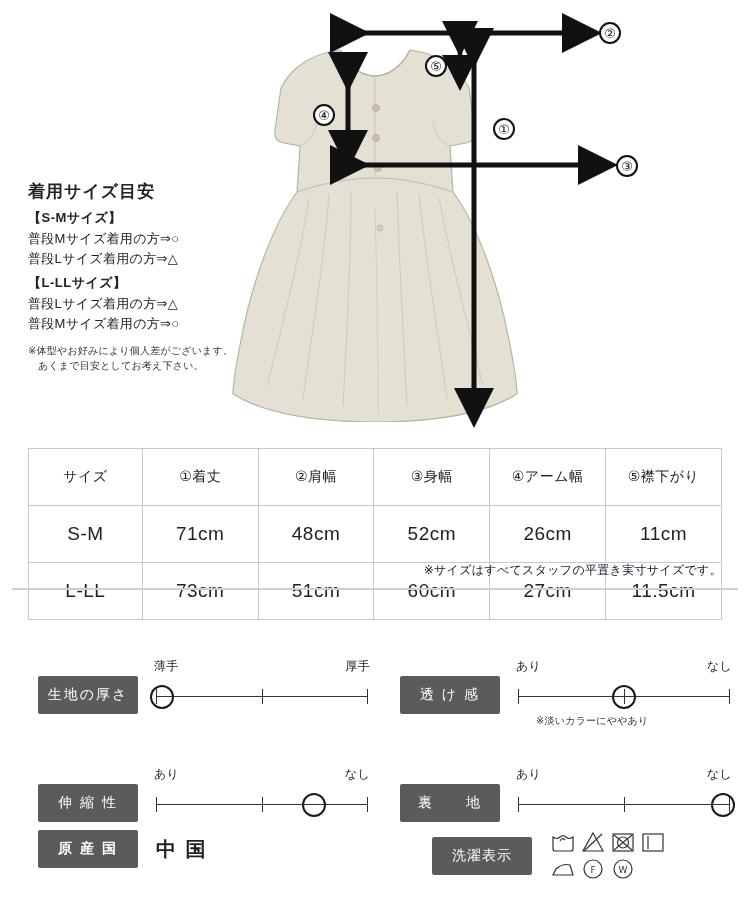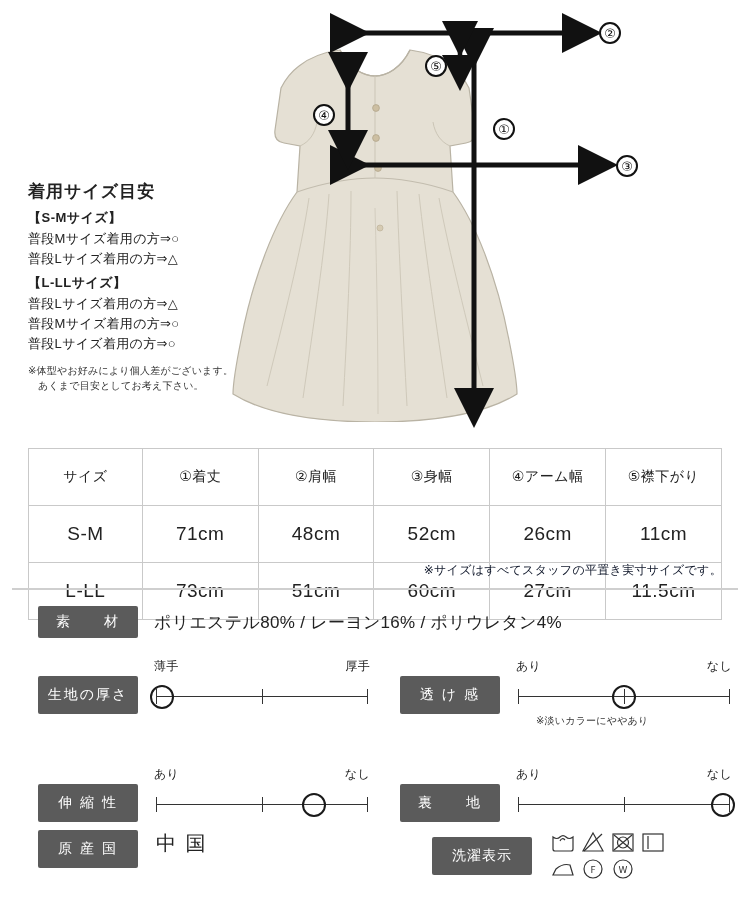--- a/index.html
+++ b/index.html
@@ -75,21 +75,21 @@
   .scale .cap-l{left:0;}
   .scale .cap-r{right:0;}
   .scale .axis{position:absolute;left:2px;top:38px;width:212px;height:1px;background:#333;}
   .scale .tick{position:absolute;top:31px;width:1px;height:15px;background:#333;}
   .scale .marker{
     position:absolute;top:27px;width:24px;height:24px;border:2px solid #1a1a1a;border-radius:50%;
     box-sizing:border-box;margin-left:-12px;
   }
   .scale .subnote{position:absolute;left:20px;top:56px;font-size:10px;color:#333;letter-spacing:.2px;}
 
-  .row-origin{position:absolute;left:38px;top:232px;display:flex;align-items:flex-start;}
+  .row-origin{position:absolute;left:38px;top:232px;display:flex;align-items:center;font-weight:bold;}
   .row-origin .label-chip{width:100px;height:38px;}
   .row-origin .value{margin-left:18px;font-size:20px;letter-spacing:2px;}
 
   .row-wash{position:absolute;left:400px;top:232px;display:flex;align-items:center;padding-left:32px;}
   .row-wash .label-chip{width:100px;height:38px;letter-spacing:1px;}
   .wash-icons{margin-left:18px;width:150px;}
   .wash-row{display:flex;gap:4px;}
   .wash-row+.wash-row{margin-top:3px;}
   .wash-icon{width:26px;height:24px;}
 
@@ -174,21 +174,20 @@
     <div class="guide">
       <h2>着用サイズ目安</h2>
 
       <div class="grp-title">【S-Mサイズ】</div>
       <div class="line">普段Mサイズ着用の方⇒○</div>
       <div class="line">普段Lサイズ着用の方⇒△</div>
 
       <div class="grp-title">【L-LLサイズ】</div>
       <div class="line">普段Lサイズ着用の方⇒△</div>
       <div class="line">普段Mサイズ着用の方⇒○</div>
-      <div class="line">普段Lサイズ着用の方⇒○</div>
 
       <div class="note">
         <span>※体型やお好みにより個人差がございます。</span>
         <span class="ind">あくまで目安としてお考え下さい。</span>
       </div>
     </div>
   </div>
 
   <table class="size-table">
     <colgroup>
@@ -228,24 +227,20 @@
       </tr>
     </tbody>
   </table>
 
   <div class="table-note">※サイズはすべてスタッフの平置き実寸サイズです。</div>
 
   <div class="divider"></div>
 
   <div class="spec">
 
-    <div class="row-material">
-      <div class="label-chip">素　　材</div>
-      <div class="value">ポリエステル80% / レーヨン16% / ポリウレタン4%</div>
-    </div>
 
     <div class="scale-block" style="left:38px;top:60px;">
       <div class="label-chip">生地の厚さ</div>
       <div class="scale">
         <div class="cap-l">薄手</div>
         <div class="cap-r">厚手</div>
         <div class="axis"></div>
         <div class="tick" style="left:2px;"></div>
         <div class="tick" style="left:108px;"></div>
         <div class="tick" style="left:213px;"></div>

